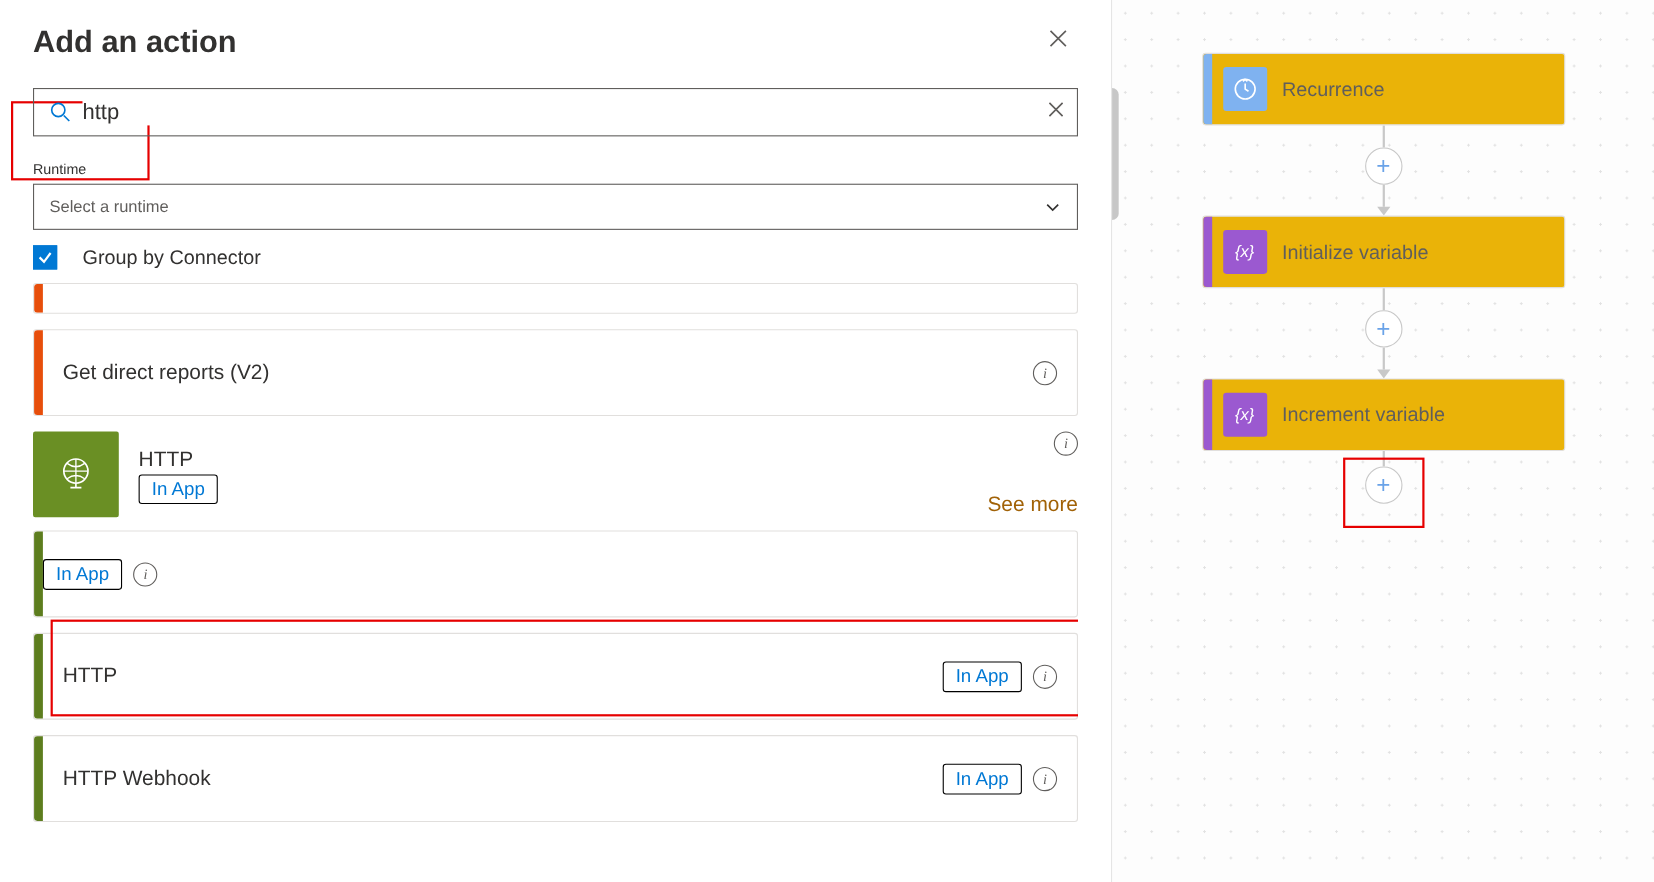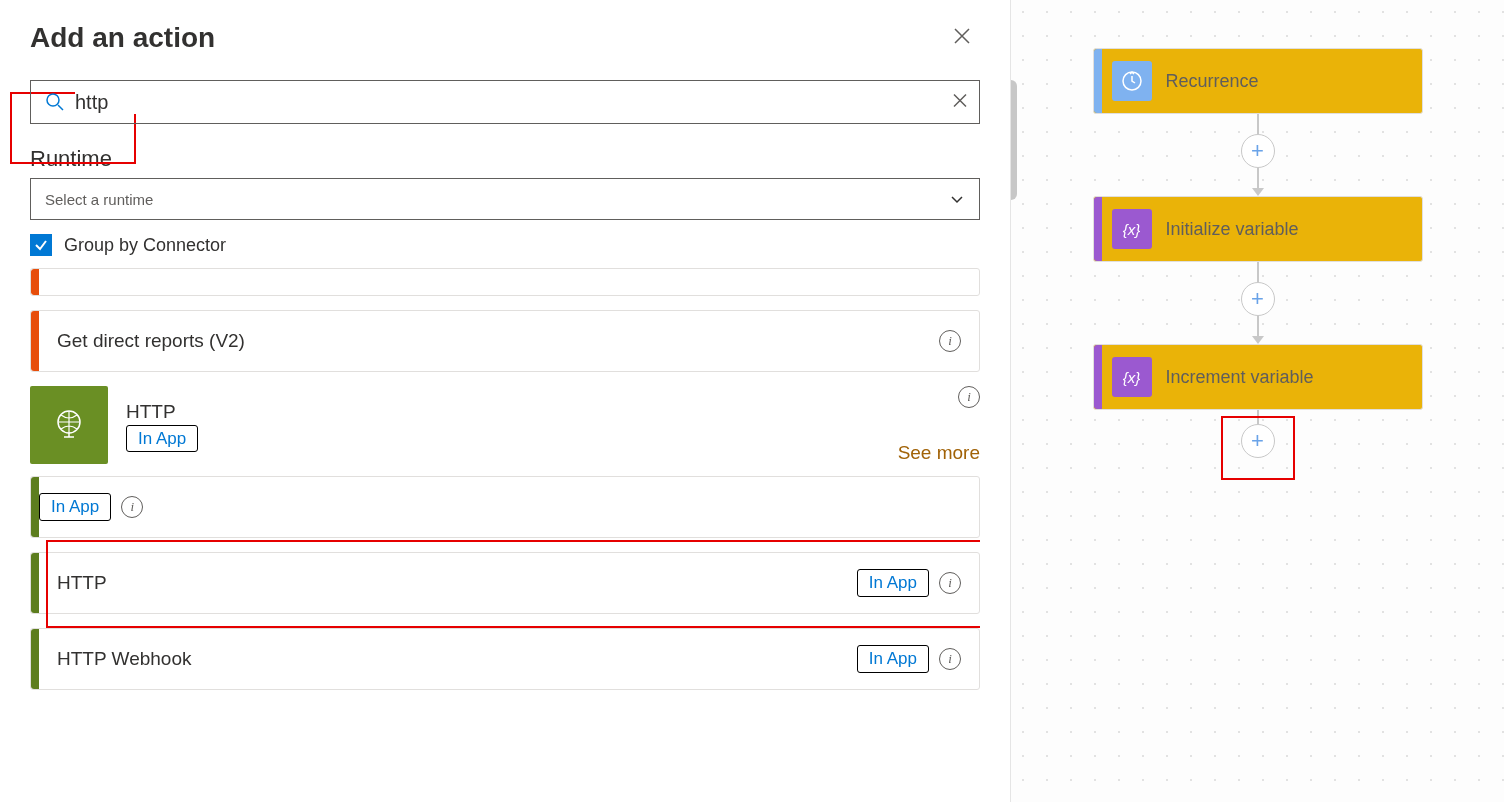--- a/index.html
+++ b/index.html
@@ -85,21 +85,21 @@
     border: 2px solid #e60000;
     pointer-events: none;
   }
   .filters-row {
     display: flex;
     gap: 18px;
     margin-bottom: 14px;
   }
   .filter-col { flex: 1; }
   .filter-label {
-    font-size: 22px;
+    font-size: 13px;
     color: #323130;
     margin-bottom: 6px;
     display: block;
   }
   .dropdown {
     width: 100%;
     height: 42px;
     border: 1px solid #605e5c;
     display: flex;
     align-items: center;
@@ -111,21 +111,21 @@
     background: #fff;
   }
   .dropdown-val { color: #323130; }
   .placeholder { color: #605e5c; }
   .chev {
     color: #323130;
   }
   .checkbox-row {
     display: flex;
     align-items: center;
-    gap: 12px;
+    gap: 23px;
     margin-bottom: 12px;
   }
   .cb {
     width: 22px;
     height: 22px;
     background: #0078d4;
     border: 1px solid #0078d4;
     display: flex;
     align-items: center;
     justify-content: center;
@@ -133,21 +133,21 @@
     cursor: pointer;
   }
   .cb-label { font-size: 18px; }
   .results {
     flex: 1;
     overflow-y: auto;
   }
   .action-item {
     border: 1px solid #e1dfdd;
     border-radius: 3px;
-    height: 62px;
+    height: 79px;
     display: flex;
     align-items: center;
     padding: 0 18px 0 0;
     margin-bottom: 14px;
     background: #fff;
   }
   .accent-bar {
     width: 8px;
     height: 100%;
     background: #5d7d1e;

